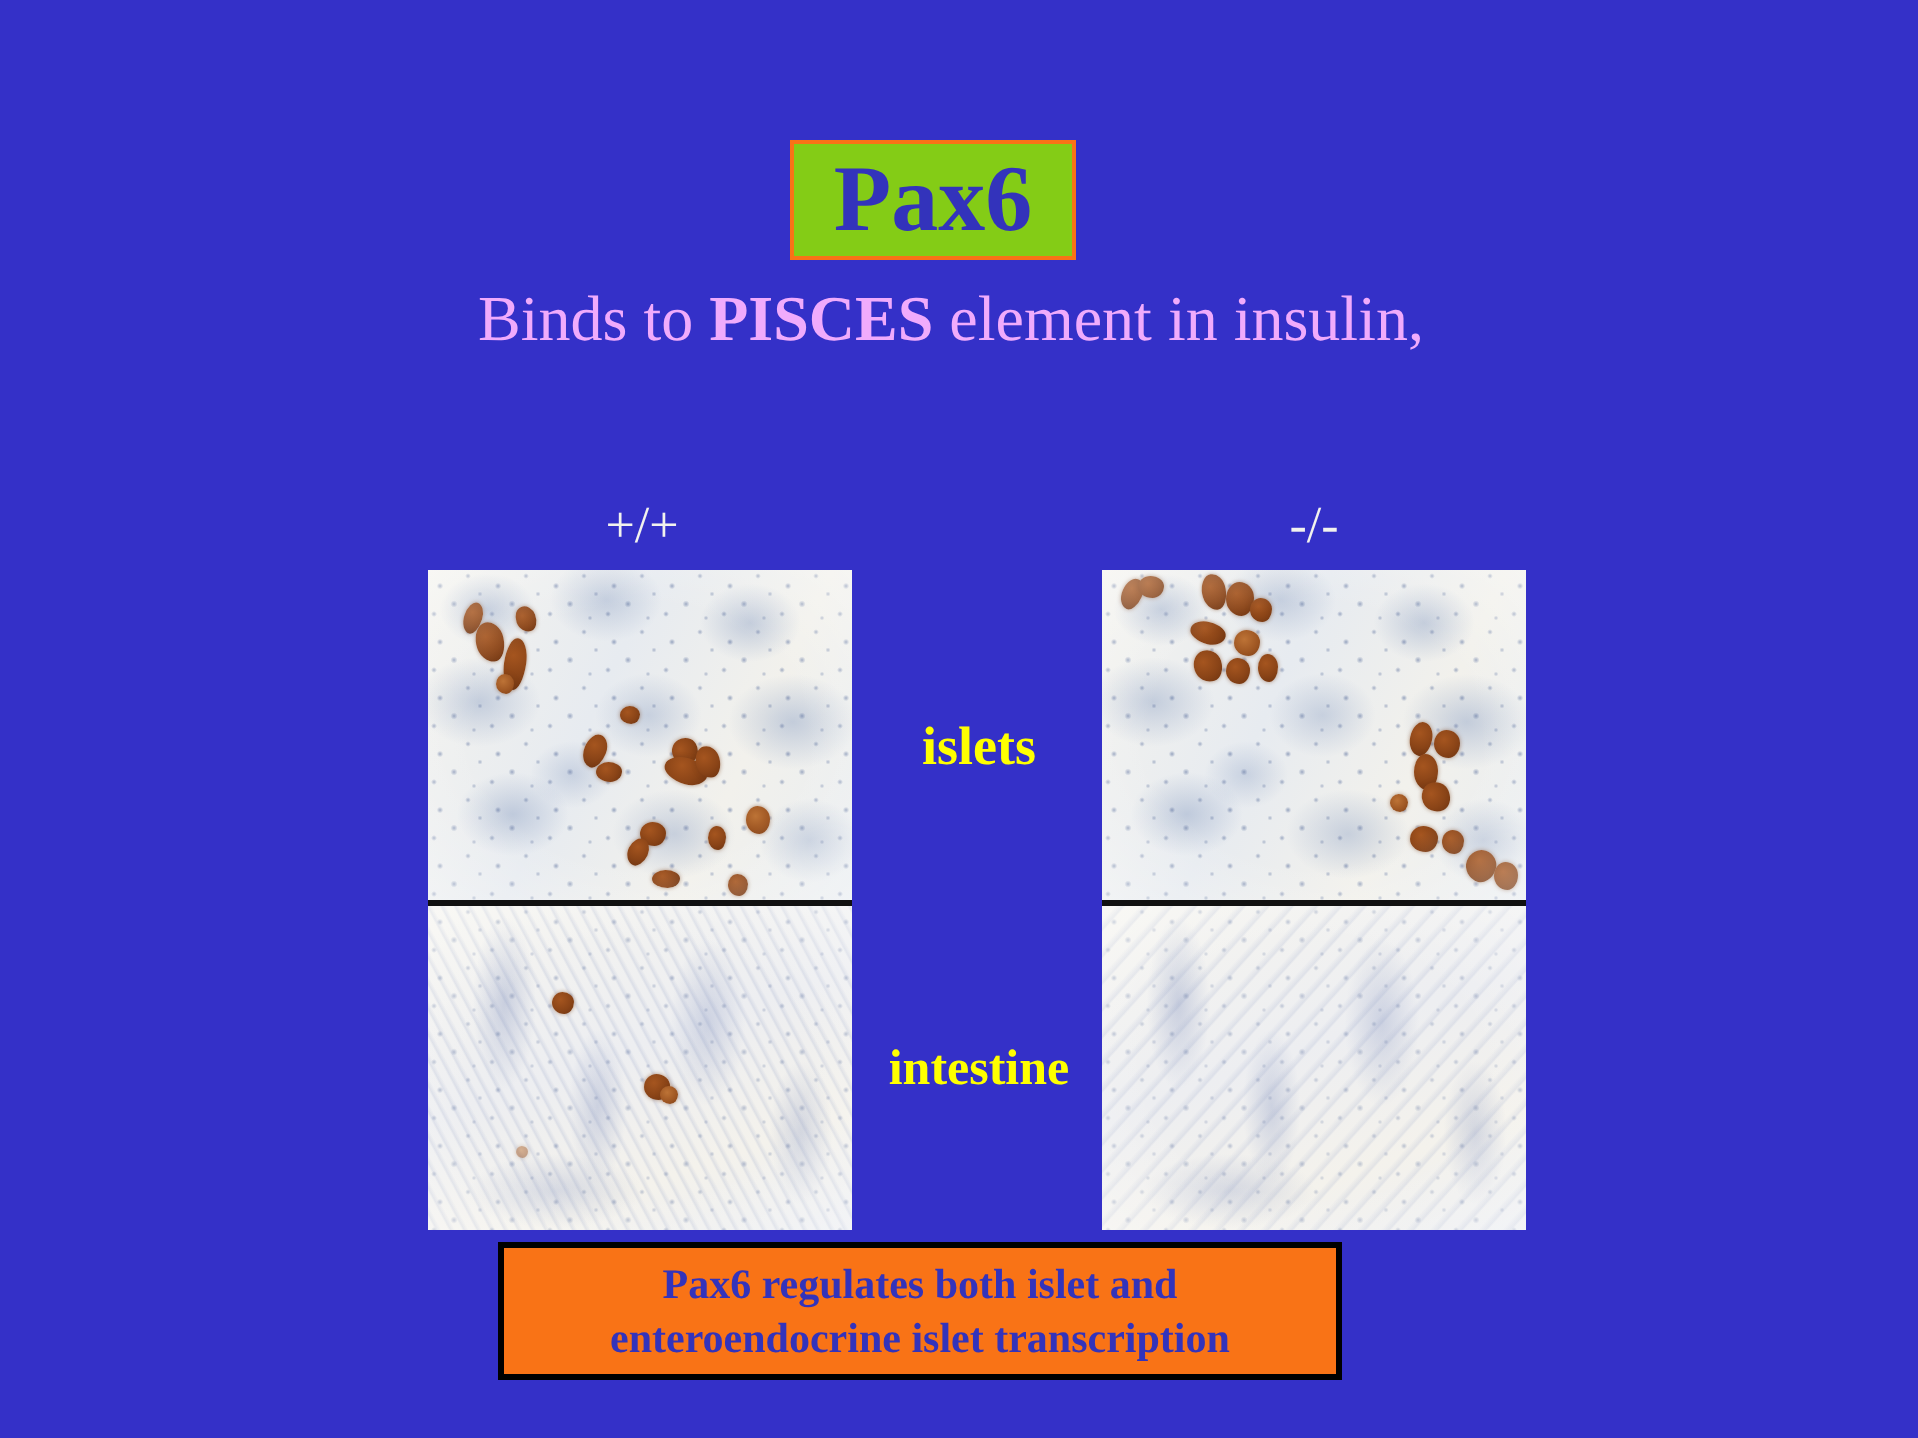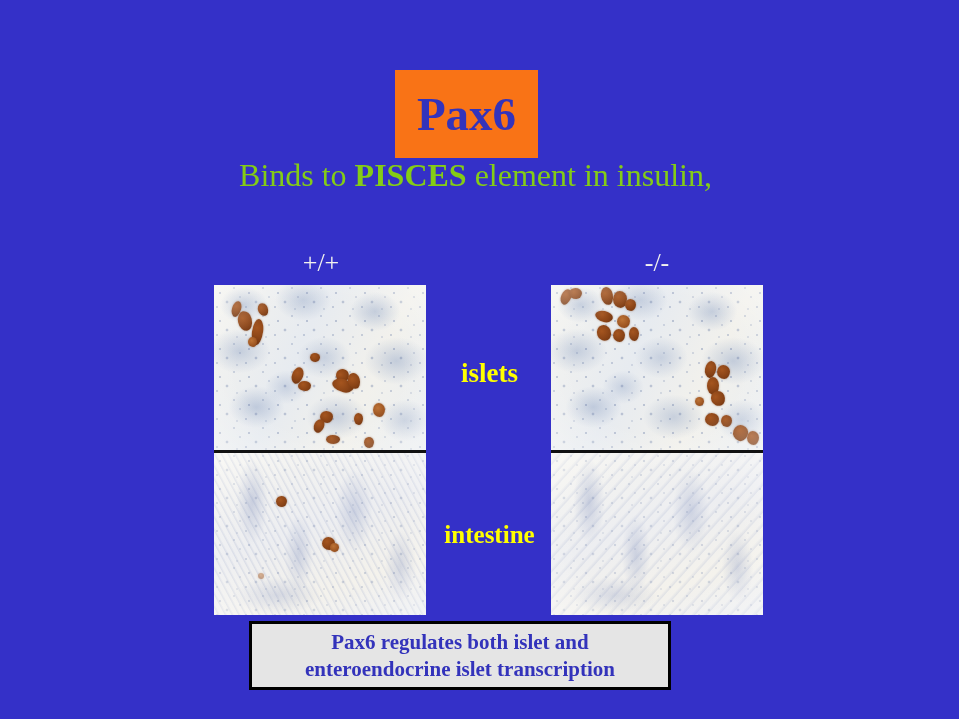--- a/index.html
+++ b/index.html
@@ -15,44 +15,44 @@
     overflow: hidden;
     font-family: "Liberation Serif", "DejaVu Serif", serif;
   }
 
   
   #title-box {
     position: absolute;
     left: 395px;
     top: 70px;
     width: 143px;
-    height: 88px;
-    background: #f97316;
-    border: 4px solid #f97316;
+    height: 60px;
+    background: #84cc16;
+    border: 2px solid #f97316;
     box-sizing: border-box;
     display: flex;
     align-items: center;
     justify-content: center;
   }
   #title-text {
     color: #3333bb;
     font-size: 47px;
     font-weight: bold;
     line-height: 1;
     letter-spacing: 0px;
   }
 
   
   #subtitle {
     position: absolute;
     left: 0px;
-    top: 156px;
+    top: 140px;
     width: 959px;
     text-align: center;
-    color: #84cc16;
+    color: #f0abfc;
     font-size: 32px;
     line-height: 39px;
     padding: 0 120px;
     box-sizing: border-box;
   }
   #subtitle .bold { font-weight: bold; }
   #subtitle .line { display: block; }
   #subtitle .line1 { margin-left: -8px; }
   #subtitle .line2 { margin-left: -24px; }
 
@@ -186,21 +186,21 @@
   #label-islets    { left: 424px; top: 360px; width: 131px; font-size: 27px; }
   #label-intestine { left: 412px; top: 522px; width: 155px; font-size: 25px; }
 
   
   #conclusion-box {
     position: absolute;
     left: 249px;
     top: 621px;
     width: 422px;
     height: 69px;
-    background: #e5e5e5;
+    background: #f97316;
     border: 3px solid #000000;
     box-sizing: border-box;
     display: flex;
     flex-direction: column;
     align-items: center;
     justify-content: center;
   }
   #conclusion-box .cline {
     color: #3333bb;
     font-size: 21px;

